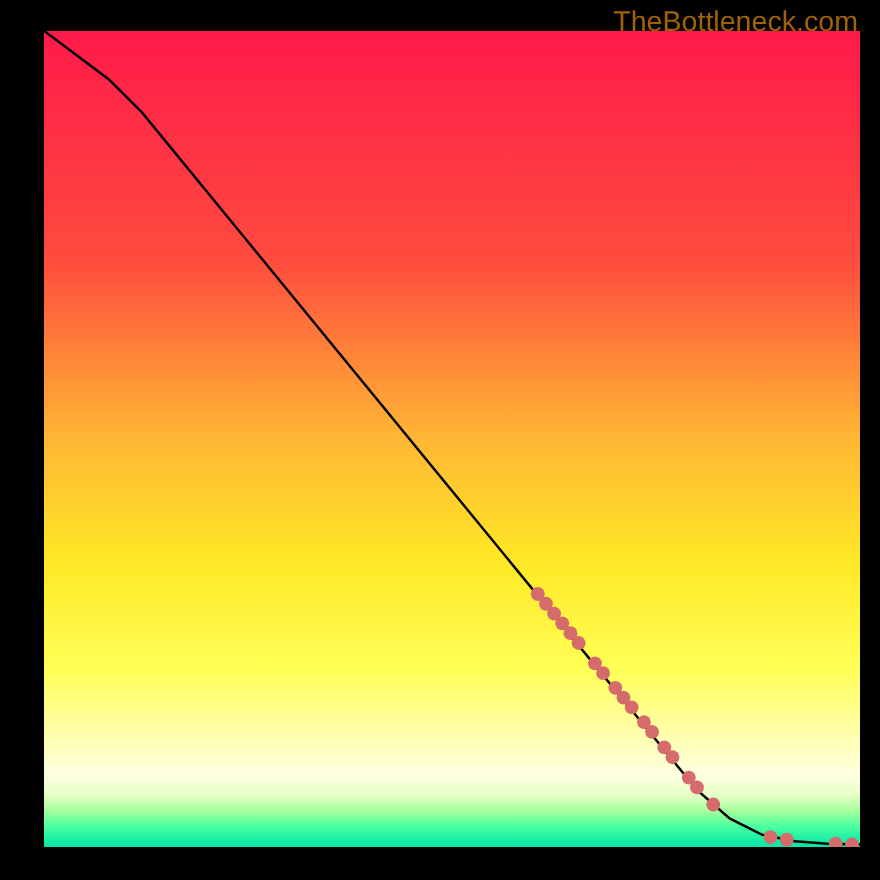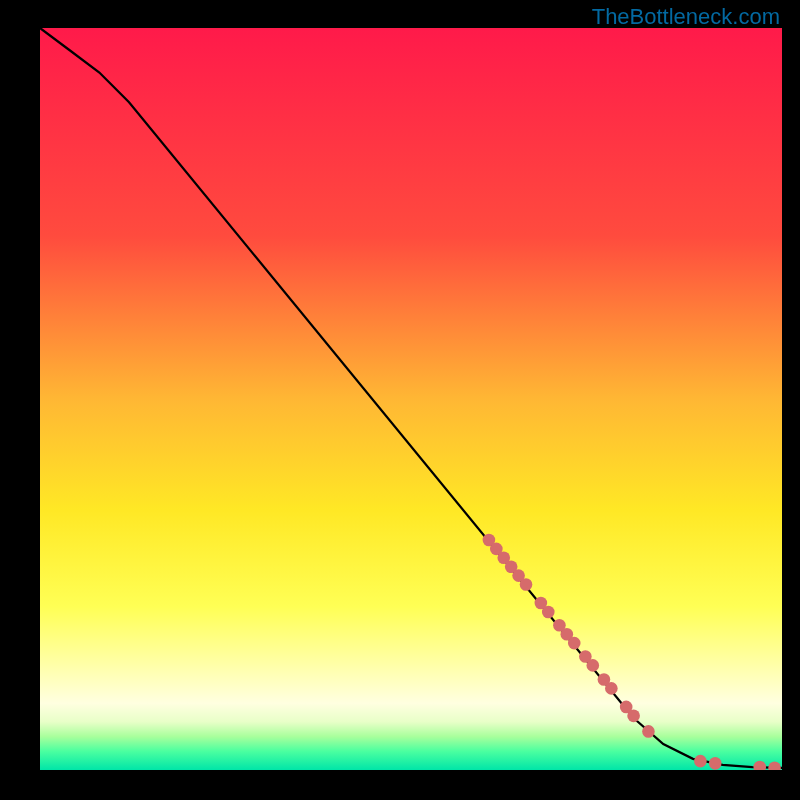--- a/index.html
+++ b/index.html
@@ -8,22 +8,22 @@
     width: 800px;
     height: 800px;
     background: #000;
     position: relative;
     font-family: Arial, Helvetica, sans-serif;
   }
   .watermark {
     position: absolute;
     top: 4px;
     right: 20px;
-    color: #0369a1;
-    font-size: 22px;
+    color: #a16207;
+    font-size: 26px;
     font-weight: normal;
     z-index: 10;
   }
   .plot-area {
     position: absolute;
     left: 40px;
     top: 28px;
     width: 742px;
     height: 742px;
     overflow: hidden;

